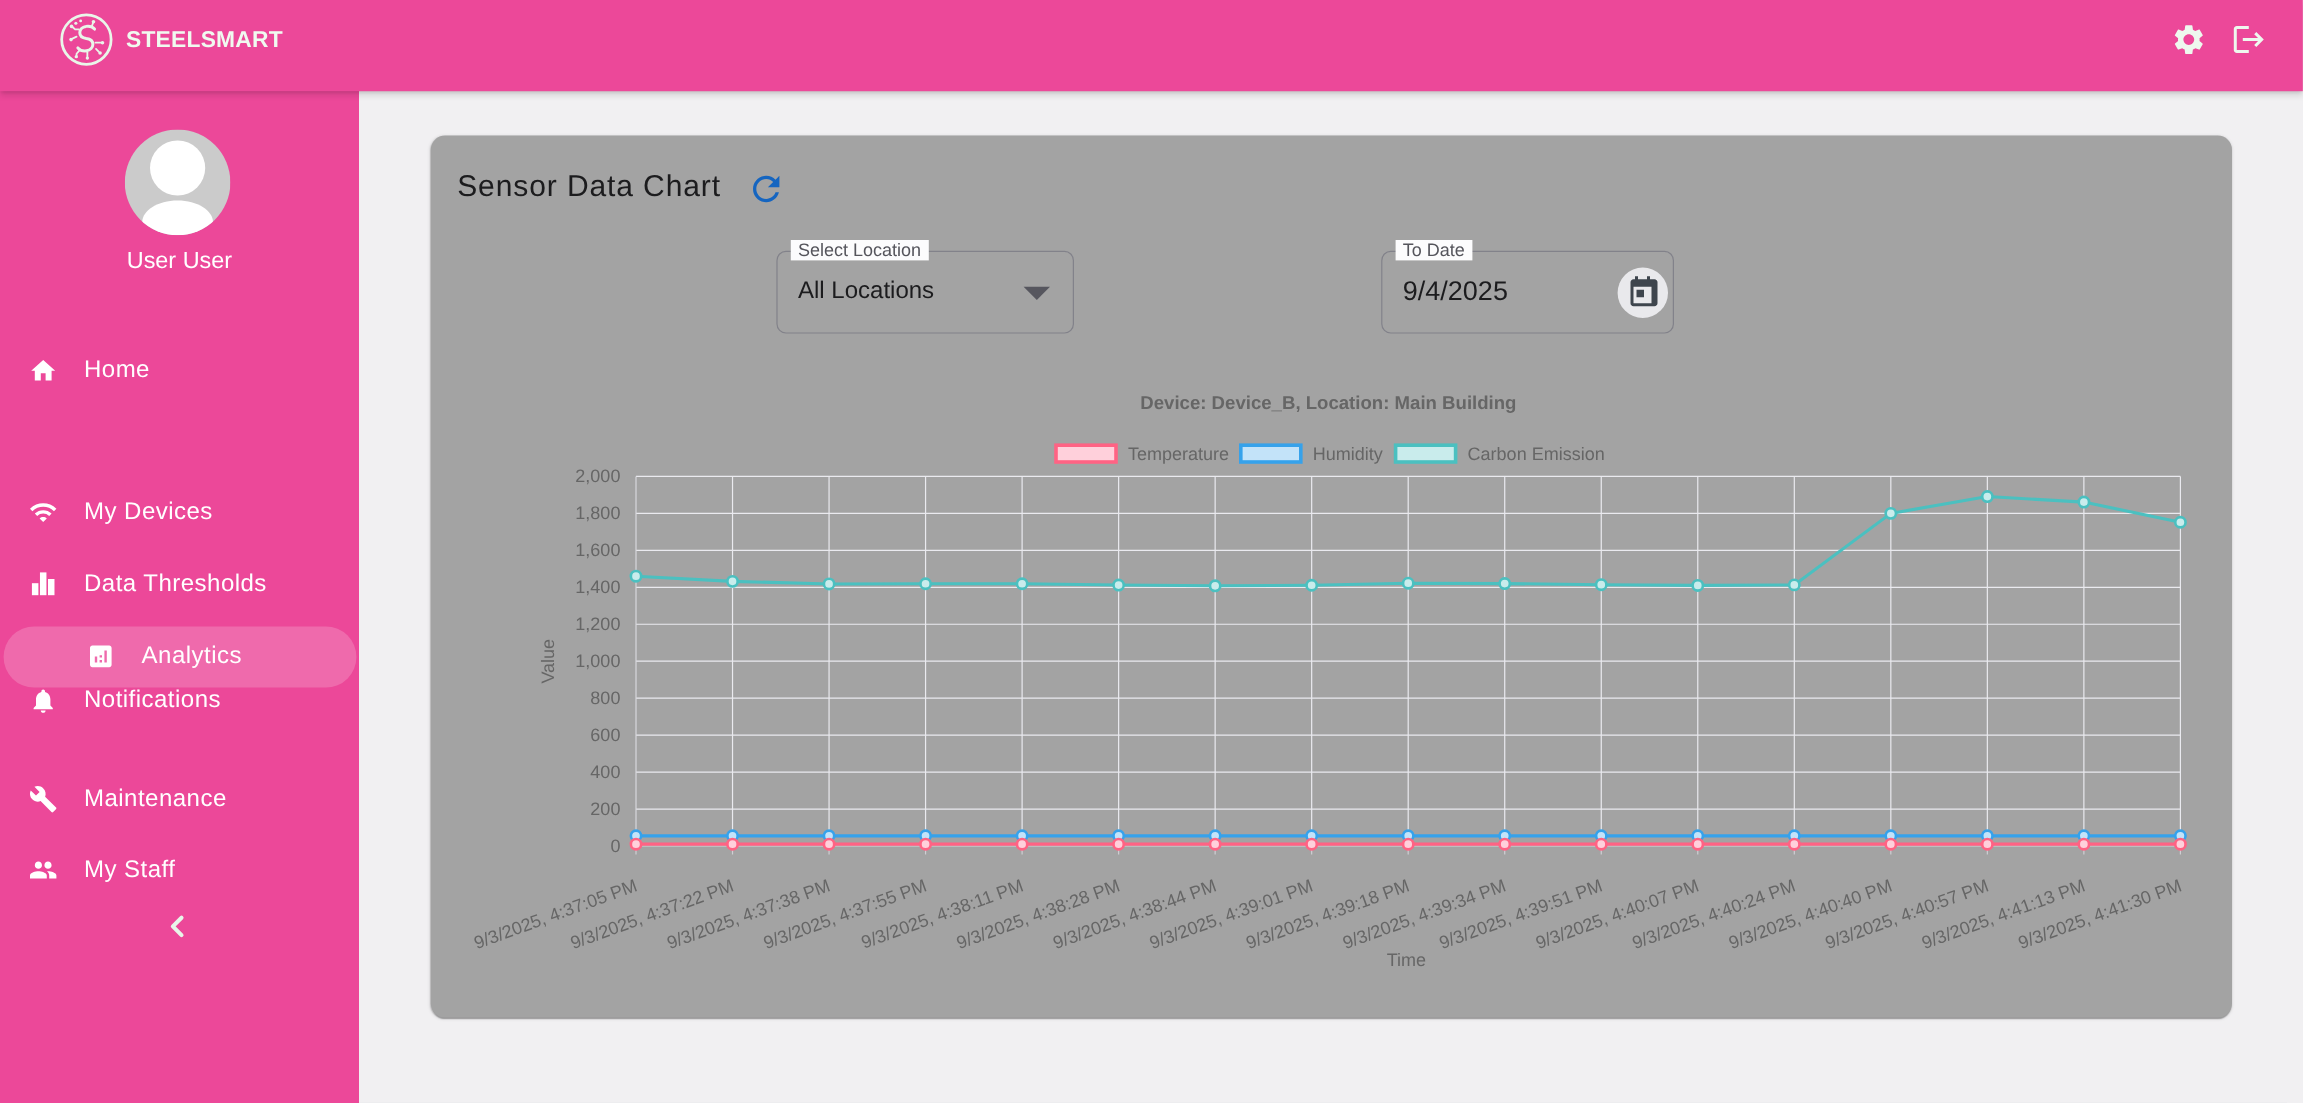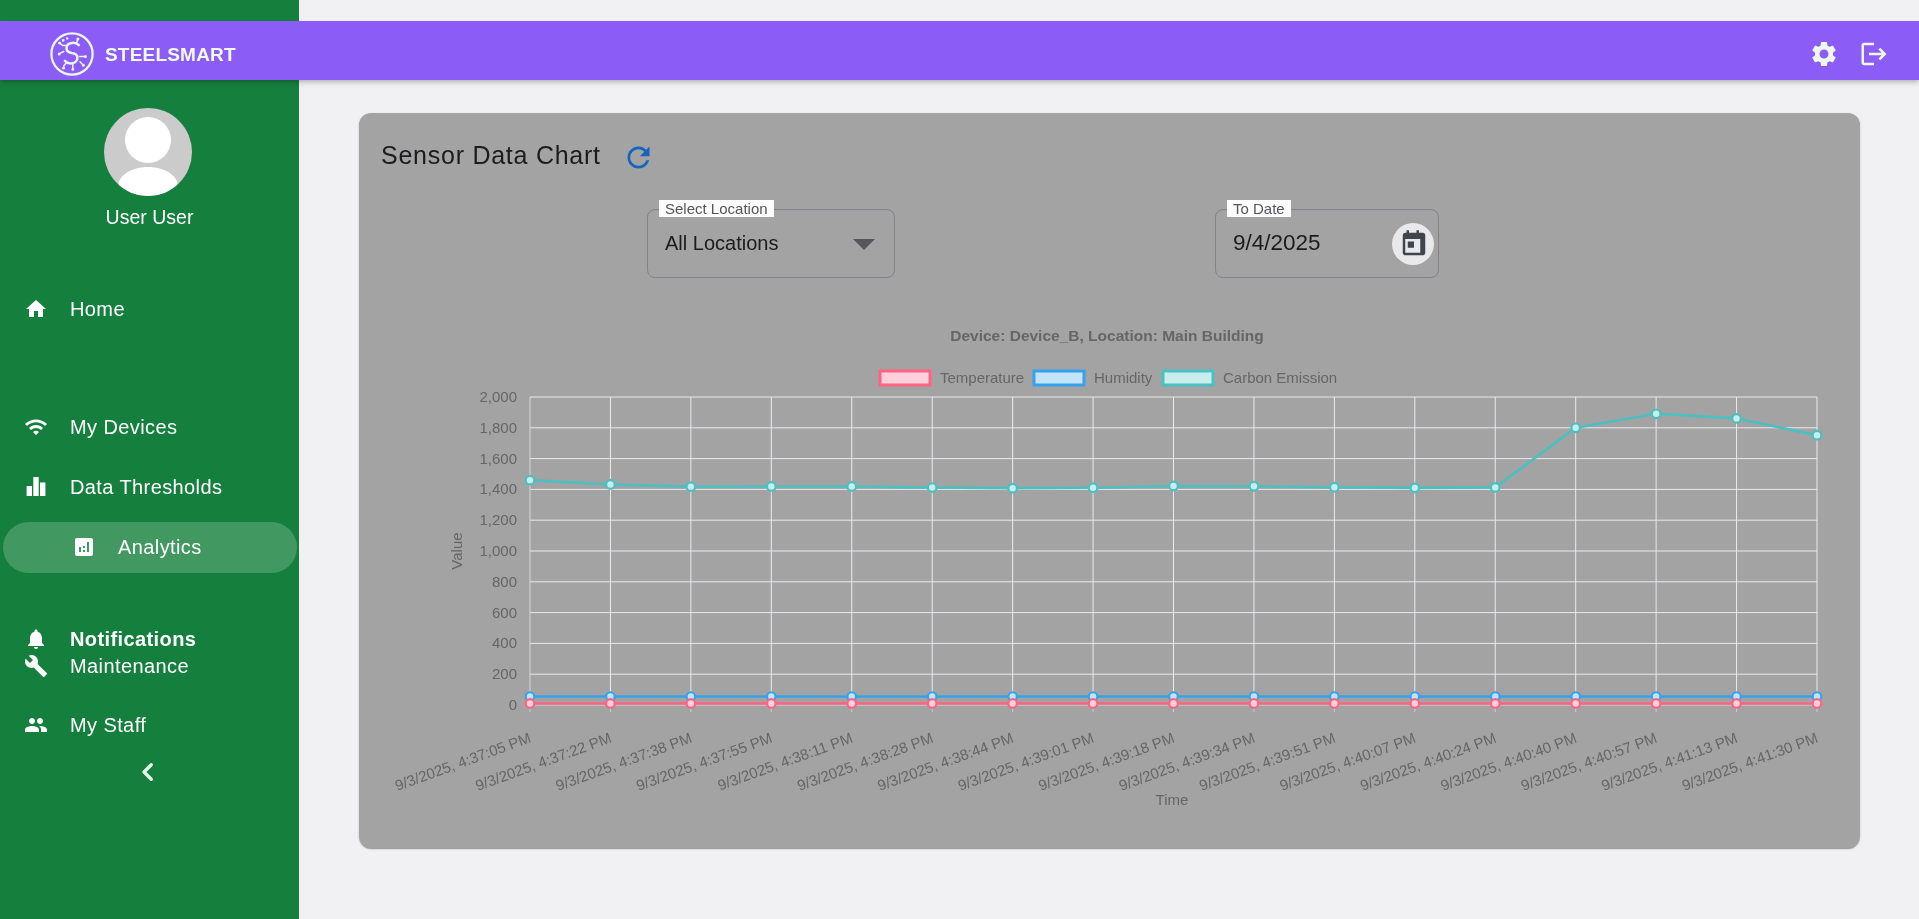--- a/index.html
+++ b/index.html
@@ -1,19 +1,19 @@
 <!DOCTYPE html>
 <html><head><meta charset="utf-8"><title>SteelSmart</title>
 <style>
 * { margin:0; padding:0; box-sizing:border-box; }
 html,body { width:1919px; height:919px; overflow:hidden; background:#f1f0f2;
   font-family:"Liberation Sans",sans-serif; }
-#sidebar { position:fixed; left:0; top:0; width:299px; height:919px; background:#15803d; z-index:2; }
-#topbar { position:fixed; left:0; top:0; width:1919px; height:59px; background:#8b5cf6; z-index:3;
-  box-shadow:0 2px 4px -1px rgba(0,0,0,0.2), 0 4px 5px 0 rgba(0,0,0,0.10);margin-top:21px; }
+#sidebar { position:fixed; left:0; top:0; width:299px; height:919px; background:#ec4899; z-index:2; }
+#topbar { position:fixed; left:0; top:0; width:1919px; height:76px; background:#ec4899; z-index:3;
+  box-shadow:0 2px 4px -1px rgba(0,0,0,0.2), 0 4px 5px 0 rgba(0,0,0,0.10); }
 #brand { position:absolute; left:105px; top:0; height:67px; line-height:67px; color:#f0faf0;
   font-size:19px; font-weight:bold; letter-spacing:0.2px; }
 #username { position:absolute; left:0; width:299px; top:206px; text-align:center; color:#ffffff; font-size:19.5px; }
 .mi { position:absolute; left:0; width:346px; height:48px; }
 .mi svg { position:absolute; left:24px; top:12px; }
 .mi span { position:absolute; left:70px; top:50%; transform:translateY(-50%); color:#ffffff;
   font-size:20px; letter-spacing:0.4px; }
 #pill { position:absolute; left:3px; top:522px; width:294px; height:51px; border-radius:25.5px;
   background:rgba(255,255,255,0.19); }
 #card { position:absolute; left:359px; top:113px; width:1501px; height:735px;
@@ -69,21 +69,21 @@
         <rect x="16" y="7.5" width="5.4" height="13.5"></rect>
       </svg>
       <span>Data Thresholds</span>
     </div>
     <div class="mi" style="top:523px;margin-left:48px;">
       <svg viewBox="0 0 24 24" width="24" height="24" fill="#ffffff">
         <path d="M19 3H5c-1.1 0-2 .9-2 2v14c0 1.1.9 2 2 2h14c1.1 0 2-.9 2-2V5c0-1.1-.9-2-2-2zM9 17H7v-5h2v5zm4 0h-2v-2h2v2zm0-4h-2v-2h2v2zm4 4h-2V7h2v10z"></path>
       </svg>
       <span>Analytics</span>
     </div>
-    <div class="mi" style="top:615px;font-weight:bold;">
+    <div class="mi" style="top:560px;">
       <svg viewBox="0 0 24 24" width="24" height="24" fill="#ffffff">
         <path d="M12 22c1.1 0 2-.9 2-2h-4c0 1.1.89 2 2 2zm6-6v-5c0-3.07-1.64-5.64-4.5-6.32V4c0-.83-.67-1.5-1.5-1.5s-1.5.67-1.5 1.5v.68C7.63 5.36 6 7.92 6 11v5l-2 2v1h16v-1l-2-2z"></path>
       </svg>
       <span>Notifications</span>
     </div>
     <div class="mi" style="top:642px;">
       <svg viewBox="0 0 24 24" width="24" height="24" fill="#ffffff">
         <path d="M22.7 19l-9.1-9.1c.9-2.3.4-5-1.5-6.9-2-2-5-2.4-7.4-1.3L9 6 6 9 1.6 4.7C.4 7.1.9 10.1 2.9 12.1c1.9 1.9 4.6 2.4 6.9 1.5l9.1 9.1c.4.4 1 .4 1.4 0l2.3-2.3c.5-.4.5-1.1.1-1.4z"></path>
       </svg>
       <span>Maintenance</span>
@@ -134,21 +134,21 @@
 <div id="card">
 <div id="cardtitle">Sensor Data Chart</div>
 <svg width="33" height="33" viewBox="0 0 24 24" style="position:absolute;left:263px;top:28px" fill="#1565c0">
       <path d="M17.65 6.35C16.2 4.9 14.21 4 12 4c-4.42 0-7.99 3.58-7.99 8s3.57 8 7.99 8c3.73 0 6.84-2.55 7.73-6h-2.08c-.82 2.33-3.04 4-5.65 4-3.31 0-6-2.69-6-6s2.69-6 6-6c1.66 0 3.14.69 4.22 1.78L13 11h7V4l-2.35 2.35z"></path>
     </svg>
     <div class="field" style="left:288px;width:248px;">
       <span class="flabel">Select Location</span>
       <span class="fvalue">All Locations</span>
       <div class="caret"></div>
     </div>
-    <div class="field" style="left:856px;width:224px;">
+    <div class="field" style="left:792px;width:244px;">
       <span class="flabel">To Date</span>
       <span class="fvalue dt">9/4/2025</span>
       <div class="iconcirc"></div>
       <svg class="calicon" viewBox="0 0 24 24" width="24" height="24">
         <path fill="#3E454D" d="M17 3h-1V1h-2v2H8V1H6v2H5c-1.11 0-2 .9-2 2v14c0 1.1.89 2 2 2h14c1.1 0 2-.9 2-2V5c0-1.1-.9-2-2-2zm0 16H5V8h12v11zM7 10h5v5H7z"></path>
       </svg>
     </div>
 <svg width="1501" height="735" viewBox="0 0 1501 735" style="position:absolute;left:0;top:0;font-family:'Liberation Sans',sans-serif">
 <line x1="171.0" y1="592.00" x2="1458.0" y2="592.00" stroke="#d7d7dc" stroke-width="1"></line>
 <line x1="171.0" y1="561.20" x2="1458.0" y2="561.20" stroke="#eaeaef" stroke-width="1"></line>

